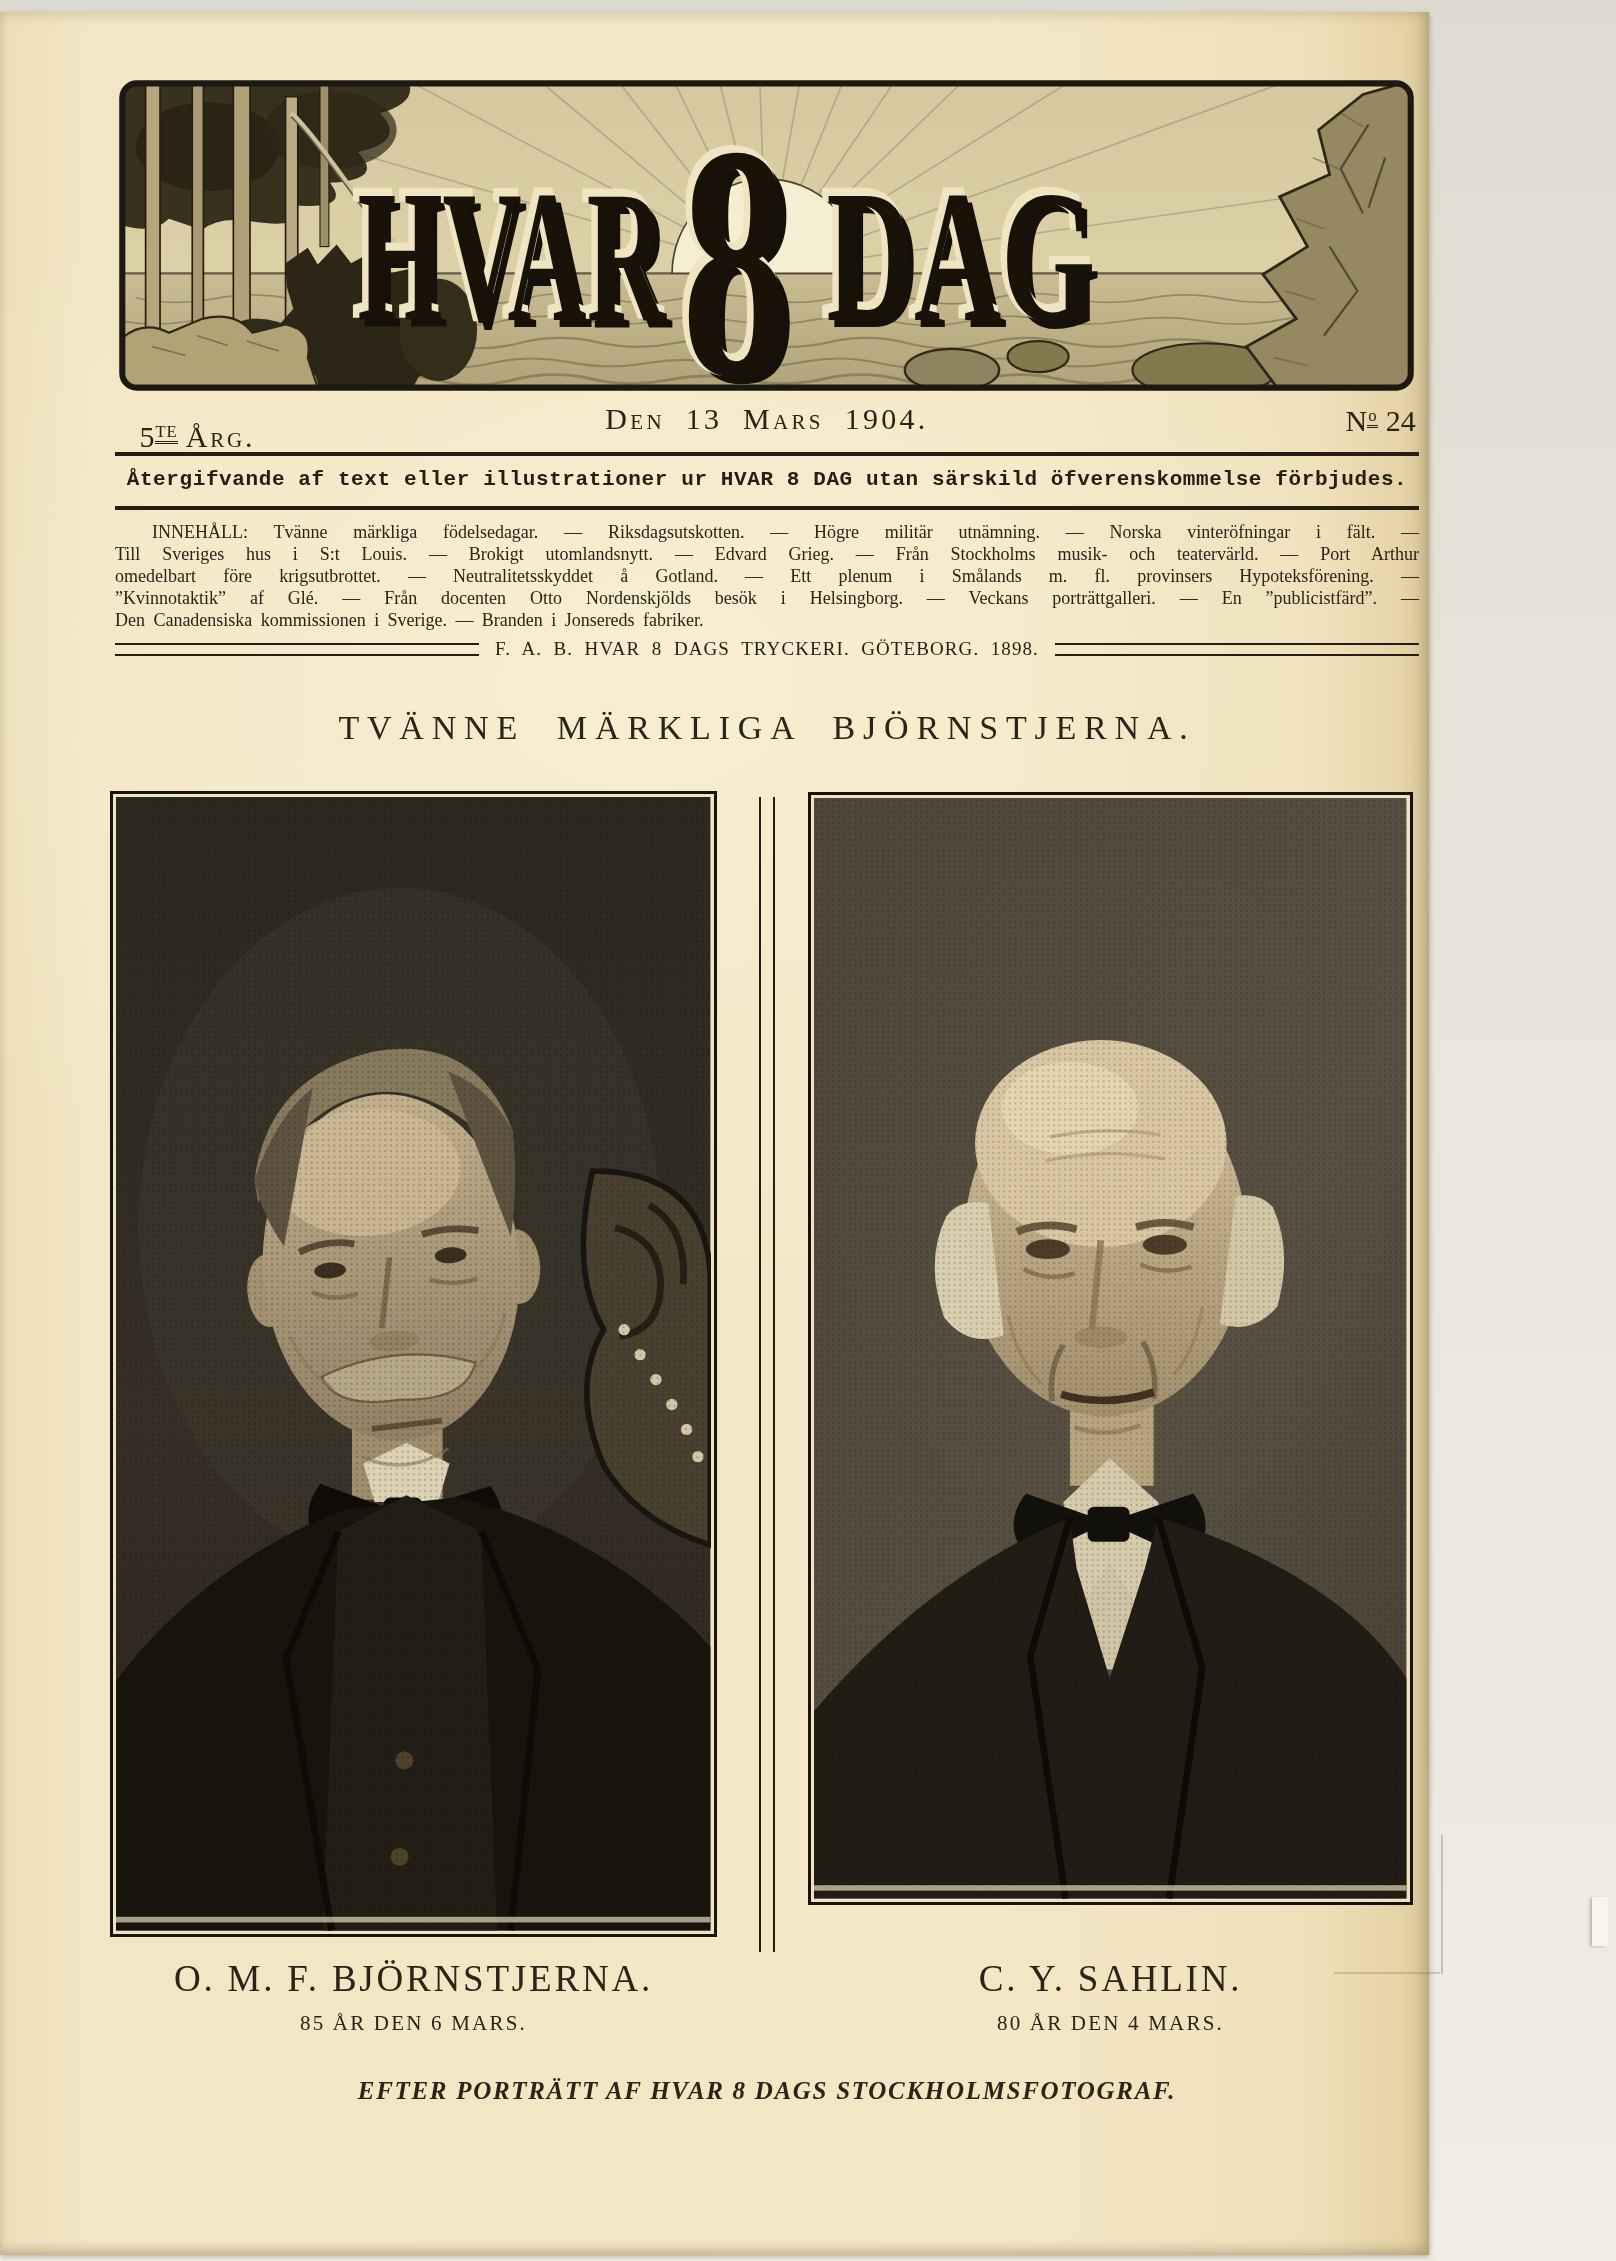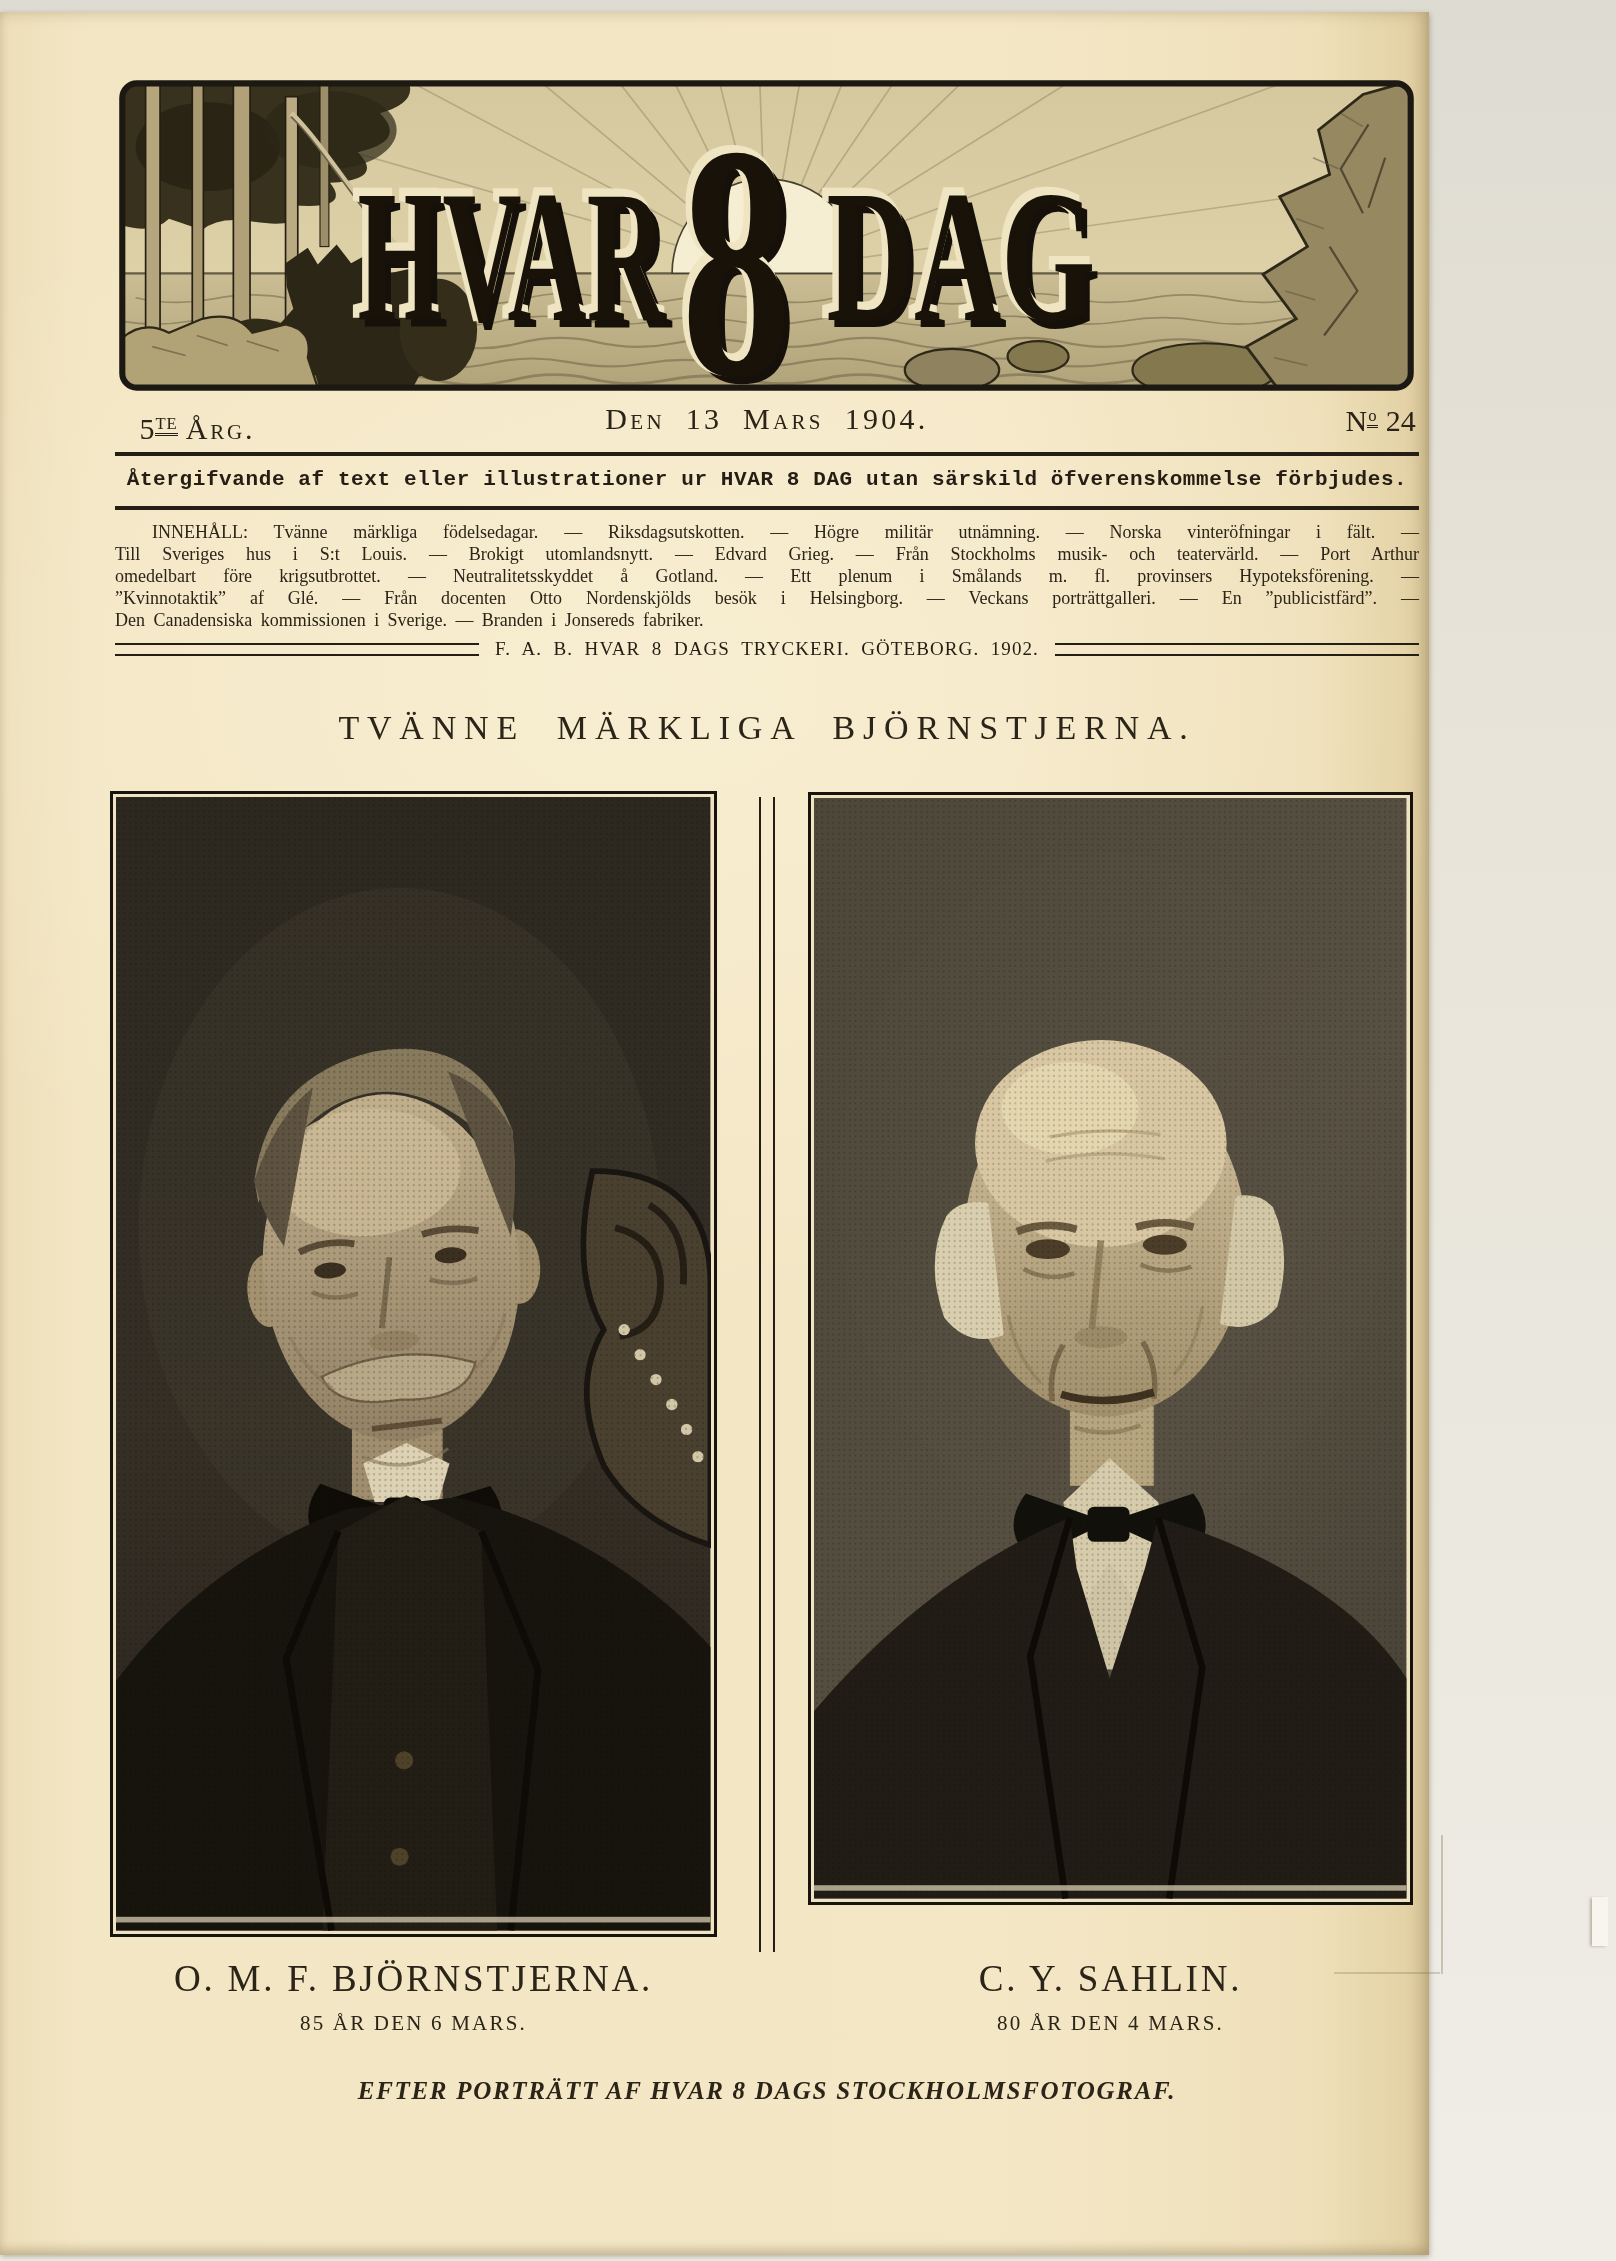--- a/index.html
+++ b/index.html
@@ -20,21 +20,21 @@
   .ink{background:#241e14;}
 
   
   #masthead{left:118px;top:68px;width:1297px;height:311px;}
   #masthead svg{display:block;width:100%;height:100%;}
 
   
   #issuebar{left:115px;top:387px;width:1304px;height:51px;font-size:30px;}
   #issuebar .sc{font-variant:small-caps;letter-spacing:2.8px;}
   .supord{display:inline-block;font-size:16.7px;vertical-align:10px;border-bottom:3.9px double #241e14;line-height:1;padding:0 1.1px 0.6px 1.1px;letter-spacing:0.6px;}
-  #vol{left:24.5px;top:13px;}
+  #vol{left:24.5px;top:21px;}
   #dateline{left:0;top:3.3px;width:100%;text-align:center;letter-spacing:3.3px;word-spacing:10px;font-variant:small-caps;}
   #issueno{right:3.3px;top:4.4px;}
 
   .rule{left:115px;width:1304px;height:3.9px;}
   #rule1{top:440px;}
   #rule2{top:494px;}
 
   #notice{left:115px;top:456px;width:1304px;text-align:center;
     font-family:Liberation Mono, monospace;font-weight:bold;font-size:21px;letter-spacing:0.6px;color:#241e14;}
   #notice b{font-weight:bold;}
@@ -206,21 +206,21 @@
   <div id="contents" class="abs">
     <div class="cline">INNEHÅLL:  Tvänne märkliga födelsedagar. — Riksdagsutskotten. — Högre militär utnämning. — Norska vinteröfningar i fält. —</div>
     <div class="cline">Till Sveriges hus i S:t Louis. — Brokigt utomlandsnytt. — Edvard Grieg. — Från Stockholms musik- och teatervärld. — Port Arthur</div>
     <div class="cline">omedelbart före krigsutbrottet. — Neutralitetsskyddet å Gotland. — Ett plenum i Smålands m. fl. provinsers Hypoteksförening. —</div>
     <div class="cline">”Kvinnotaktik” af Glé. — Från docenten Otto Nordenskjölds besök i Helsingborg. — Veckans porträttgalleri. — En ”publicistfärd”. —</div>
     <div class="cline last">Den Canadensiska kommissionen i Sverige. — Branden i Jonsereds fabriker.</div>
   </div>
 
   <div id="imprintrow" class="abs">
     <div class="drule"></div>
-    <div id="imprint">F. A. B. HVAR 8 DAGS TRYCKERI. GÖTEBORG. 1902.</div>
+    <div id="imprint">F. A. B. HVAR 8 DAGS TRYCKERI. GÖTEBORG. 1898.</div>
     <div class="drule"></div>
   </div>
 
   <div id="title" class="abs">TVÄNNE MÄRKLIGA BJÖRNSTJERNA.</div>
 
   <div id="photoL" class="abs frame">
     <svg viewBox="0 0 524 1000" preserveAspectRatio="none">
       <defs>
         <linearGradient id="bgL" x1="0" y1="0" x2="0" y2="1">
           <stop offset="0" stop-color="#2c2820"></stop>

